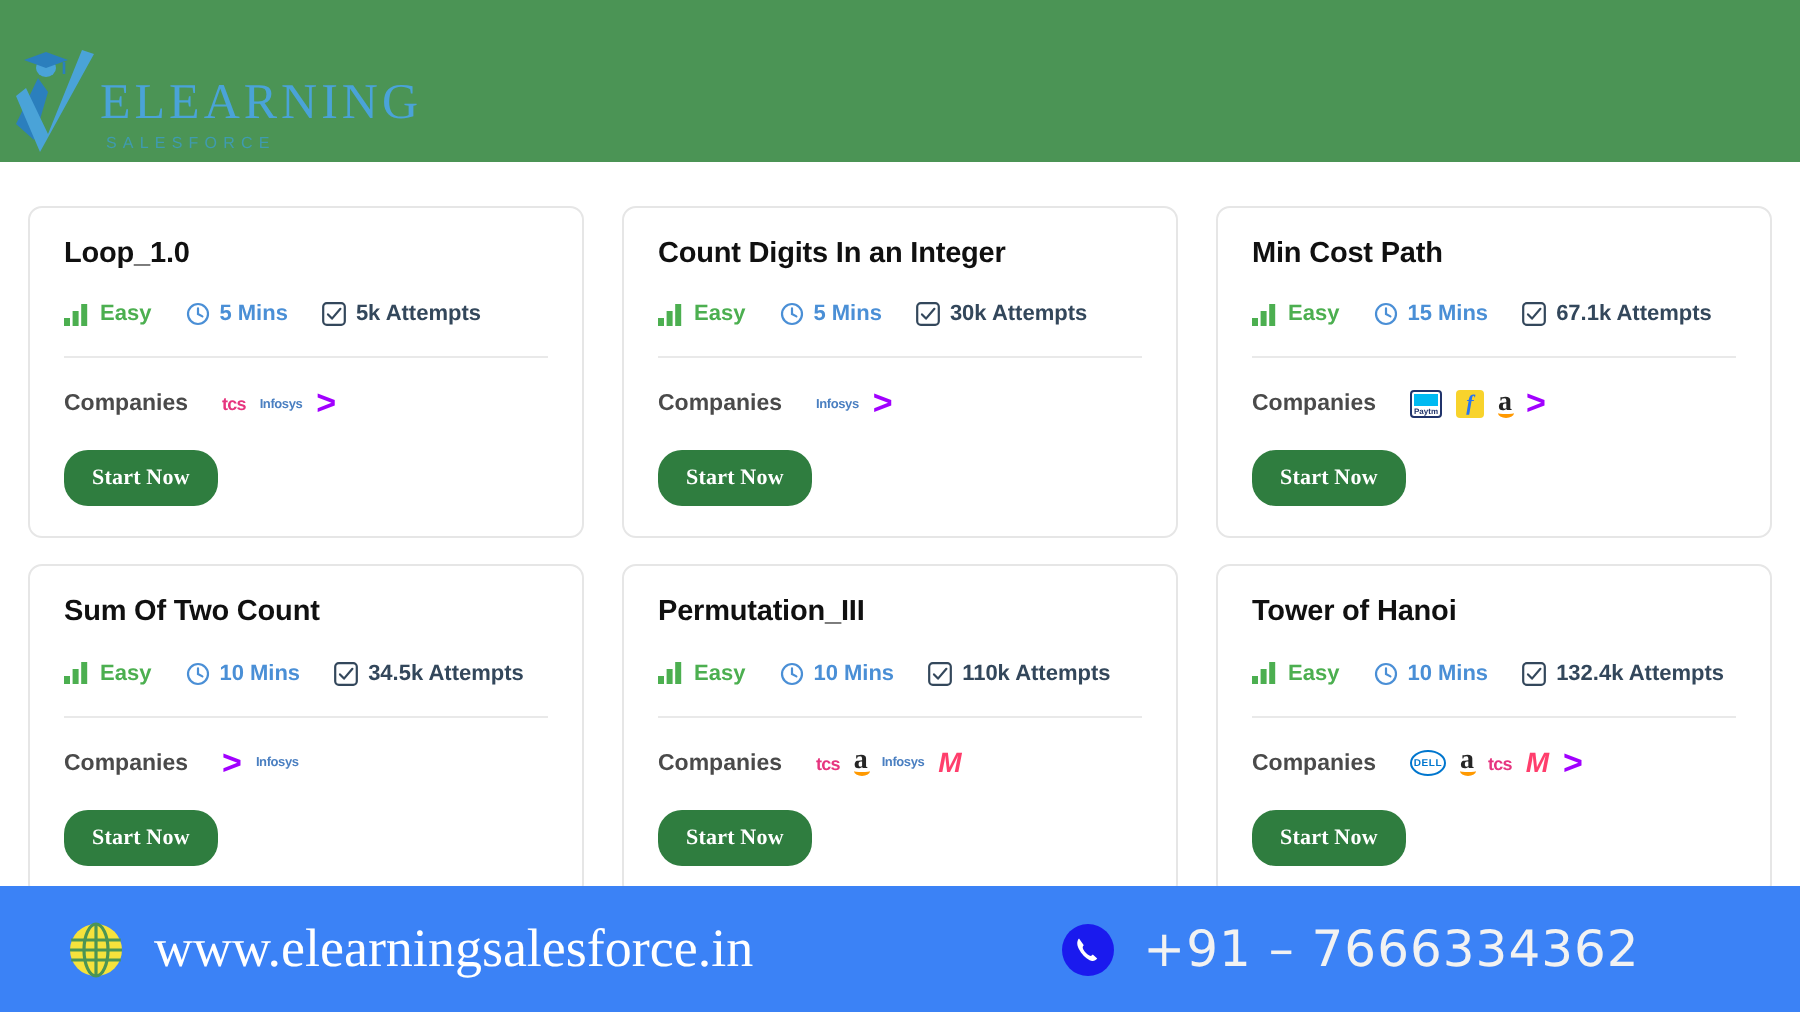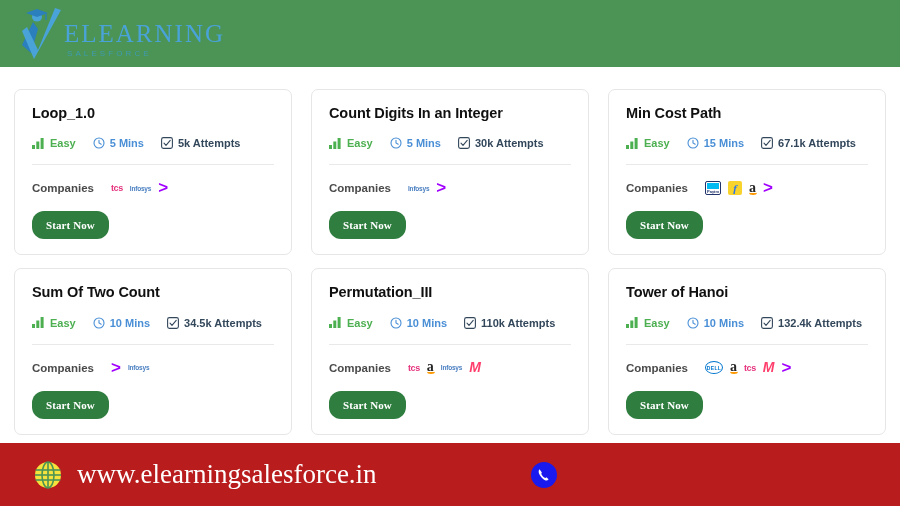--- a/index.html
+++ b/index.html
@@ -11,25 +11,24 @@
   }
 
   body {
     font-family: "Liberation Sans", sans-serif;
     background: #ffffff;
     position: relative;
   }
 
   
   .site-header {
-    height: 67px;
+    height: 81px;
     background: #4b9455;
     display: flex;
-    align-items: center;
-    padding-left: 14px;
+    align-items: flex-end;
   }
 
   .logo {
     display: flex;
     align-items: center;
     height: 60px;
   }
 
   .logo-mark {
     width: 54px;
@@ -157,21 +156,21 @@
     letter-spacing: 0.1px;
   }
 
   
   .site-footer {
     position: absolute;
     left: 0;
     bottom: 0;
     width: 900px;
     height: 63px;
-    background: #b91c1c;
+    background: #3b82f6;
     display: flex;
     align-items: center;
   }
 
   .footer-web {
     display: flex;
     align-items: center;
     margin-left: 33px;
     gap: 14px;
   }
@@ -604,14 +603,15 @@
     </span>
     <span class="footer-web-text">www.elearningsalesforce.in</span>
   </div>
   <div class="footer-phone">
     <span class="icon">
       <svg width="28" height="28" viewBox="0 0 28 28">
         <circle cx="14" cy="14" r="13" fill="#1a1aee"></circle>
         <path d="M9.5 8.2 C8.2 9.6 8.4 11.8 9.9 14.3 C11.4 16.9 13.6 18.8 15.6 19.4 C16.8 19.7 17.9 19.3 18.6 18.3 L16.4 16.3 C15.9 16.9 15.3 17.1 14.7 16.8 C13.6 16.3 12.3 15 11.6 13.6 C11.2 12.8 11.3 12.1 11.9 11.6 Z" fill="#ffffff"></path>
       </svg>
     </span>
+    <span class="footer-phone-text">+91 – 7666334362</span>
   </div>
 </footer>
 
 </body></html>

